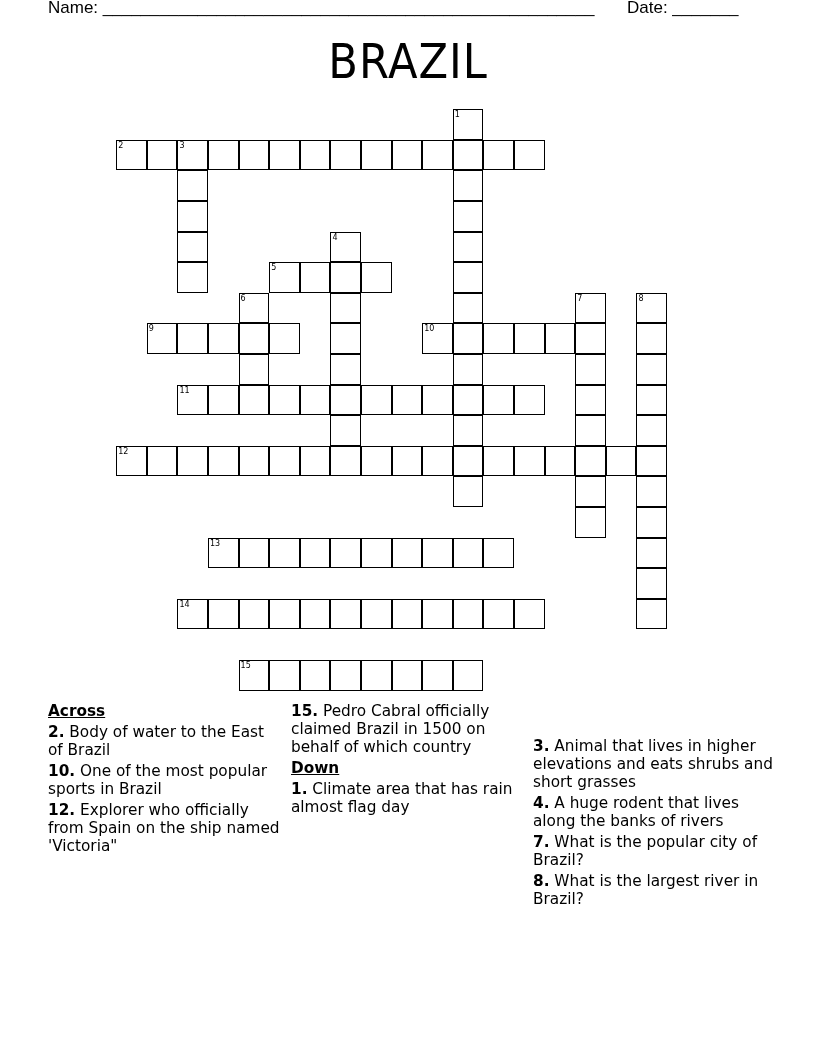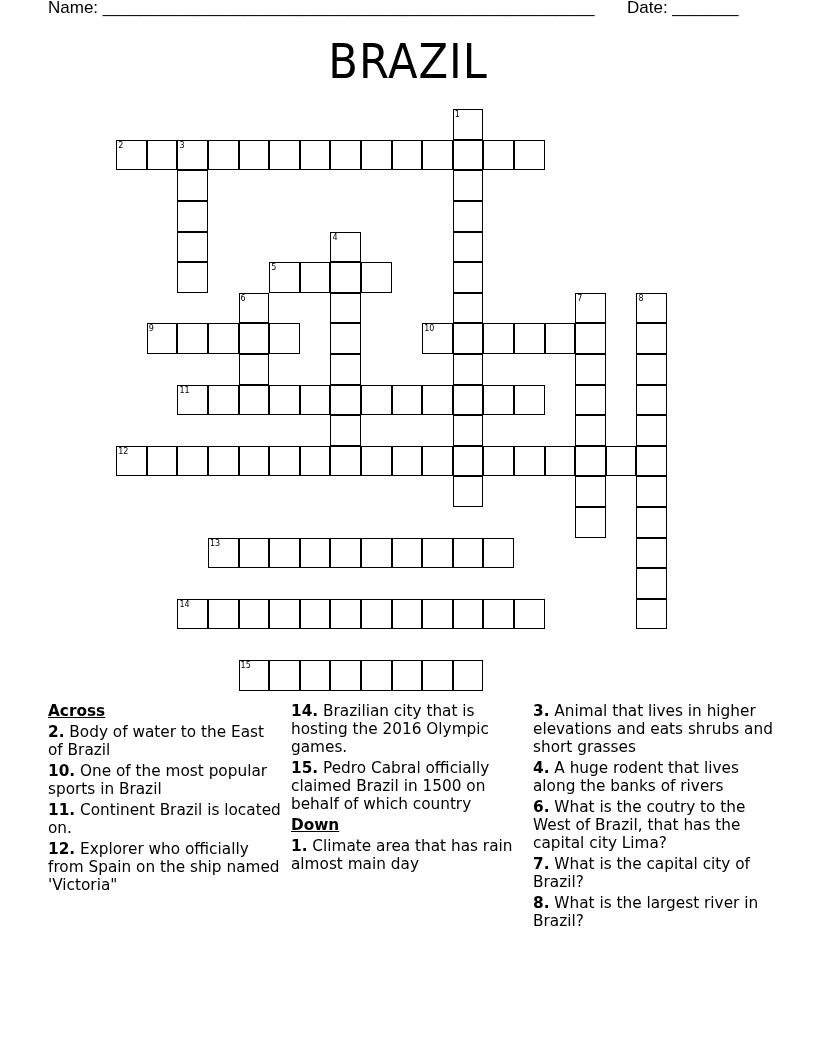--- a/index.html
+++ b/index.html
@@ -9,21 +9,21 @@
   .date-line { left: 627px; }
   .title { position: absolute; top: 33px; left: 0; width: 816px; text-align: center;
            font-family: "DejaVu Sans", sans-serif; font-size: 48px; letter-spacing: 1px; transform: scaleX(0.9); }
   .grid { position: absolute; left: 117px; top: 110px; width: 560px; height: 585px; }
   .cell { position: absolute; width: 30.6px; height: 30.6px; box-sizing: border-box;
           border: 1.6px solid #000; background: #fff; margin-left: -0.8px; margin-top: -0.8px; }
   .cell .num { position: absolute; left: 1px; top: 0px; font-family: "DejaVu Sans", sans-serif; font-size: 8px; line-height: 9px; }
   .clues { position: absolute; top: 702px; font-family: "DejaVu Sans", sans-serif; font-size: 15.3px; line-height: 18px; }
   .col1 { left: 48px; width: 235px; }
   .col2 { left: 291px; width: 235px; }
-  .col3 { left: 533px; width: 240px; }
+  .col3 { left: 533px; width: 240px; margin-top: 35px; }
   .section-head { font-weight: bold; text-decoration: underline; margin-bottom: 3px; }
   .clue { margin-bottom: 3px; }
   .clue .n { font-weight: bold; }
 </style>
 </head>
 <body>
 
 <div class="header-line name-line">Name: ____________________________________________________</div>
 <div class="header-line date-line">Date: _______</div>
 
@@ -184,30 +184,27 @@
     <div class="cell" style="left: 244.8px; top: 550.8px;"></div>
     <div class="cell" style="left: 275.4px; top: 550.8px;"></div>
     <div class="cell" style="left: 306px; top: 550.8px;"></div>
     <div class="cell" style="left: 336.6px; top: 550.8px;"></div>
   </div>
 
 <div class="clues col1">
   <div class="section-head">Across</div>
   <div class="clue"><span class="n">2.</span> <span>Body of water to the East of Brazil</span></div>
   <div class="clue"><span class="n">10.</span> <span>One of the most popular sports in Brazil</span></div>
-  <div class="clue"><span class="n">11.</span> <span>Continent Brazil is located on.</span></div>
   <div class="clue"><span class="n">12.</span> <span>Explorer who officially from Spain on the ship named 'Victoria"</span></div>
 </div>
 
 <div class="clues col2">
-  <div class="clue"><span class="n">14.</span> <span>Brazilian city that is hosting the 2016 Olympic games.</span></div>
   <div class="clue"><span class="n">15.</span> <span>Pedro Cabral officially claimed Brazil in 1500 on behalf of which country</span></div>
   <div class="section-head">Down</div>
-  <div class="clue"><span class="n">1.</span> <span>Climate area that has rain almost main day</span></div>
+  <div class="clue"><span class="n">1.</span> <span>Climate area that has rain almost flag day</span></div>
 </div>
 
 <div class="clues col3">
   <div class="clue"><span class="n">3.</span> <span>Animal that lives in higher elevations and eats shrubs and short grasses</span></div>
   <div class="clue"><span class="n">4.</span> <span>A huge rodent that lives along the banks of rivers</span></div>
-  <div class="clue"><span class="n">6.</span> <span>What is the coutry to the West of Brazil, that has the capital city Lima?</span></div>
-  <div class="clue"><span class="n">7.</span> <span>What is the capital city of Brazil?</span></div>
+  <div class="clue"><span class="n">7.</span> <span>What is the popular city of Brazil?</span></div>
   <div class="clue"><span class="n">8.</span> <span>What is the largest river in Brazil?</span></div>
 </div>
 
 </body></html>

